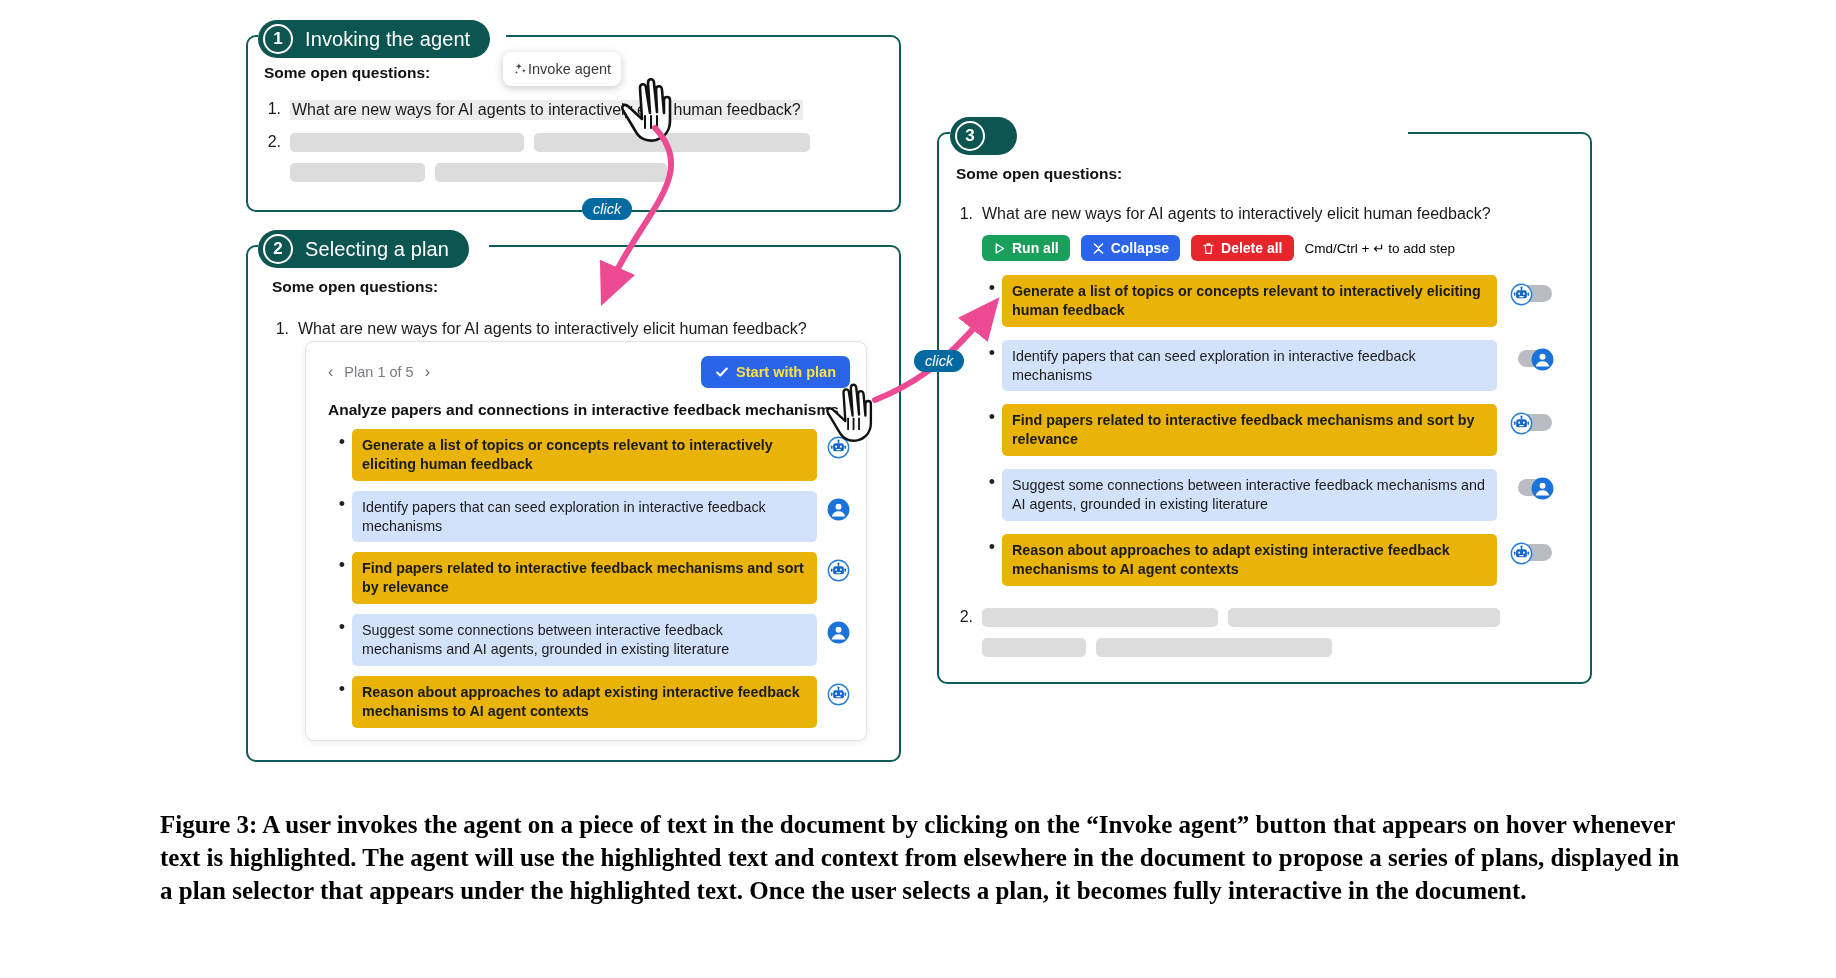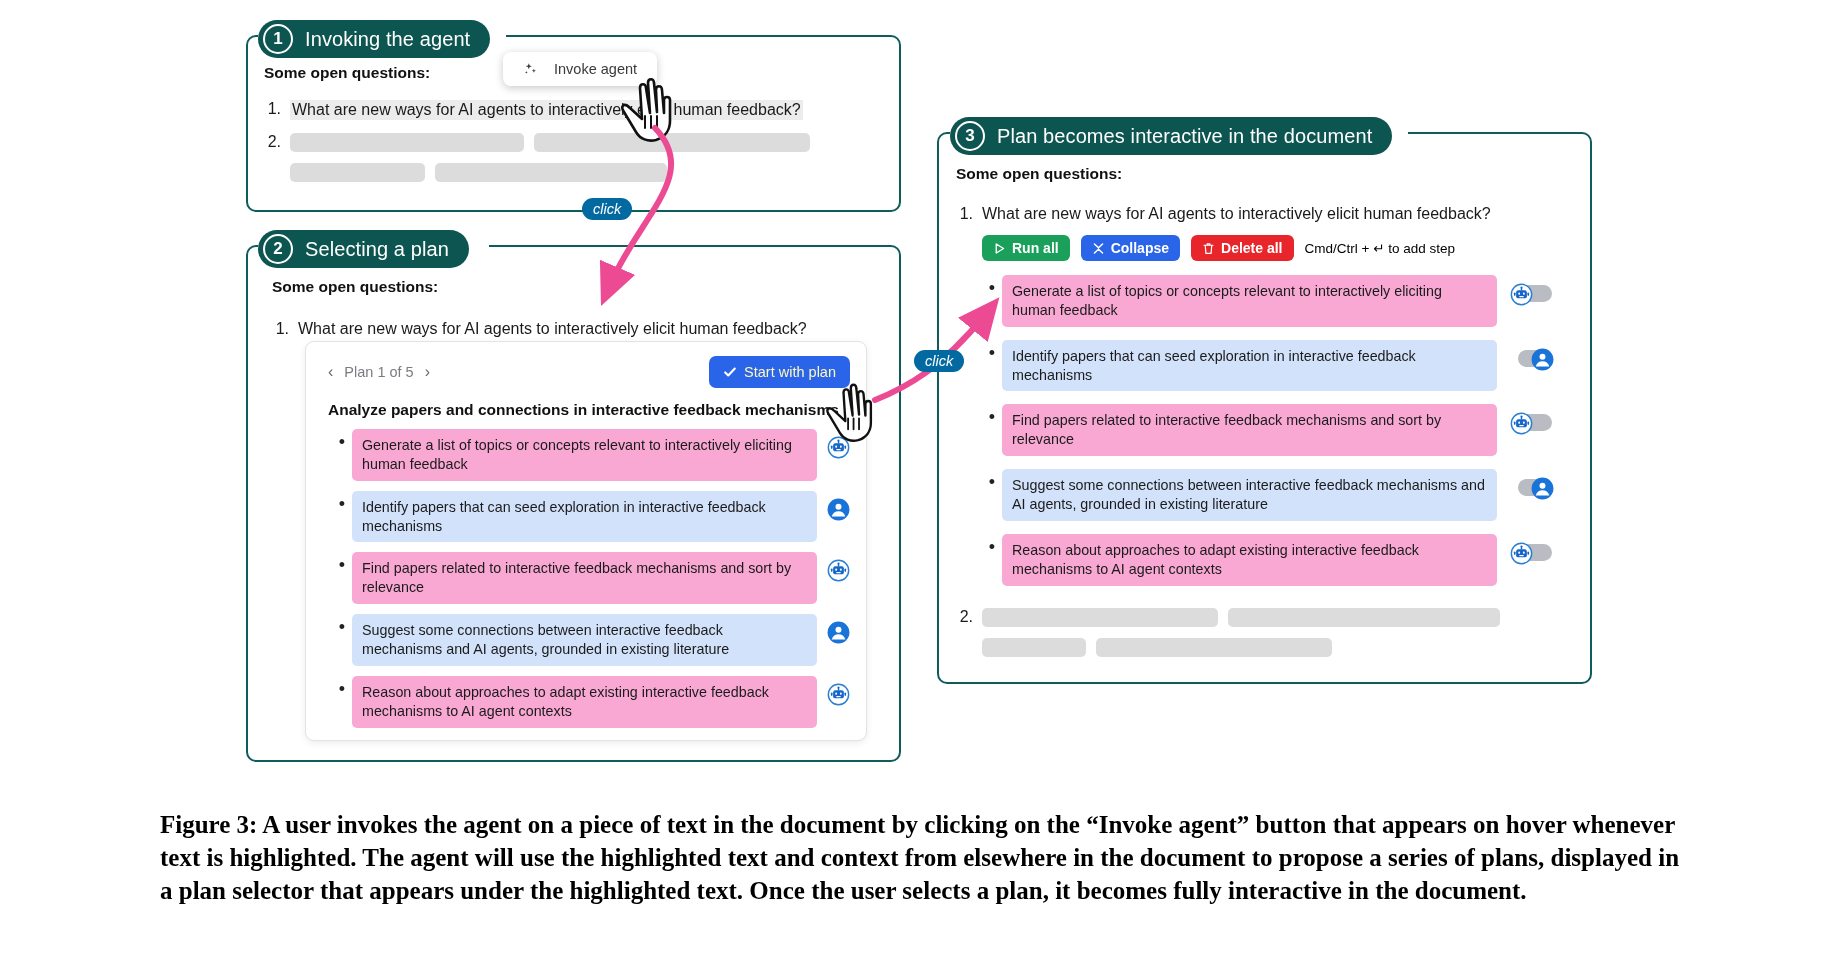--- a/index.html
+++ b/index.html
@@ -57,55 +57,55 @@
   .hl-text { background: #ececec; padding: 1px 2px; }
 
   .ph { background: #dcdcdc; border-radius: 5px; height: 19px; display:inline-block; }
 
   
   .invoke-btn {
     position: absolute;
     background: #ffffff;
     border-radius: 8px;
     box-shadow: 0 2px 9px rgba(0,0,0,.22);
-    display: flex; align-items: center; gap: 16px;
-    padding: 9px 20px;
+    display: flex; align-items: center; gap: 0;
+    padding: 9px 10px;
     font-size: 14.5px; color: #3a3a3a;
     z-index: 8;
   }
 
   
   .plan-card {
     position: absolute;
     background: #ffffff;
     border: 1px solid #e3e3e6;
     border-radius: 9px;
     box-shadow: 0 2px 7px rgba(0,0,0,.08);
   }
   .plan-nav { display: flex; align-items: center; gap: 11px; color: #7b7b82; font-size: 14.5px; }
   .chev { font-size: 16px; color: #6b6b72; cursor: pointer; }
   .start-btn {
-    background: #2a64e8; color: #fef9c3; border-radius: 7px;
-    font-size: 14.5px; font-weight: 400;
+    background: #2a64e8; color: #fde047; border-radius: 7px;
+    font-size: 14.5px; font-weight: 700;
     padding: 8px 14px; display: inline-flex; align-items: center; gap: 7px;
   }
   .plan-title { font-size: 15.5px; font-weight: 700; color: #111; }
 
   
   .step { display: flex; align-items: flex-start; }
   .bullet { width: 20px; flex: none; text-align: center; font-size: 18px; line-height: 26px; color: #222; }
   .step-body {
     flex: 1;
     border-radius: 5px;
     padding: 7px 10px;
     font-size: 14.3px;
     line-height: 1.32;
     color: #1b1b1b;
   }
-  .step-body.ai    { background: #f9a8d4; }
+  .step-body.ai    { background: #eab308; font-weight: bold; }
   .step-body.human { background: #d3e2fb; }
 
   .role-icon { width: 23px; height: 23px; flex: none; margin-left: 10px; margin-top: 7px; }
 
   
   .toggle { position: relative; width: 44px; height: 21px; flex: none; margin-left: 13px; margin-top: 8px; }
   .toggle .track {
     position: absolute; left: 8px; top: 2px;
     width: 34px; height: 17px; border-radius: 9px; background: #b9bcc2;
   }
@@ -318,21 +318,20 @@
              L42 11 C42 6 36 6 36 11 L38 41 L34 16 C34 11 28 11 28 16 L30 47 Z" fill="#ffffff" stroke="#111111" stroke-width="2.6" stroke-linejoin="round"></path>
     <path d="M33 44 L33 56 M39 44 L39 56 M45 44 L45 56" stroke="#111111" stroke-width="2" stroke-linecap="round"></path>
   </svg>
 
   <div class="click-pill" style="left:914px; top:350px;">click</div>
 
   <div class="panel" style="left:937px; top:132px; width:655px; height:552px;"></div>
   <div class="tab-mask" style="left:950px; top:127px; width:458px; height:10px;"></div>
   <div class="panel-tab" style="left:950px; top:117px;">
     <div class="panel-num">3</div>
-    <div class="panel-title">Plan becomes interactive in the document</div>
   </div>
 
   <div style="position:absolute; left:956px; top:165px; width:620px;">
     <div class="doc-head">Some open questions:</div>
 
     <div class="q-row" style="margin-top:22px;">
       <span class="q-num">1.</span>
       <span>What are new ways for AI agents to interactively elicit human feedback?</span>
     </div>
 

